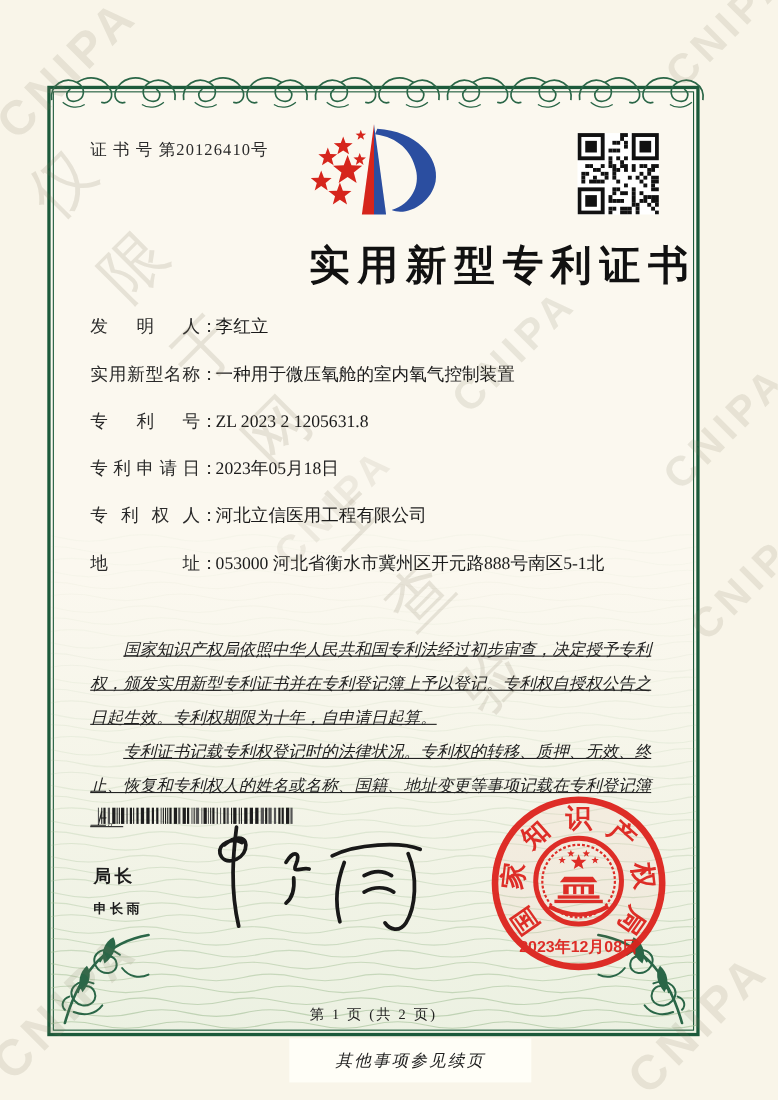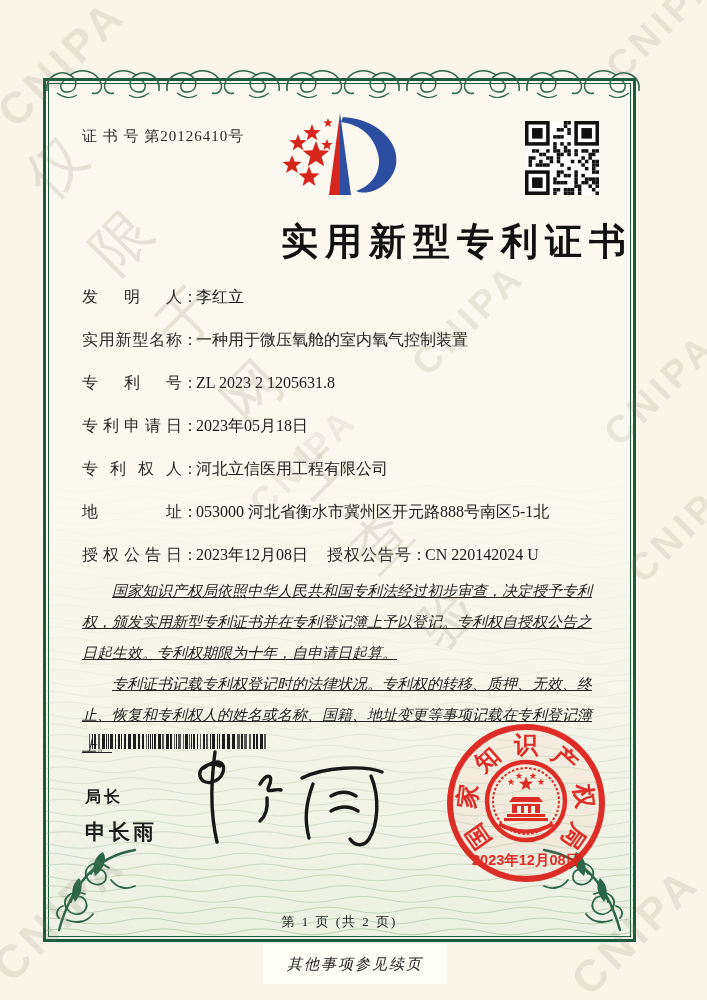--- a/index.html
+++ b/index.html
@@ -45,28 +45,28 @@
   .pair2{position:absolute;left:245px;top:0;}
   .pair2 .flabel{width:84px;}
   
   #paras{position:absolute;left:36px;top:495px;width:524px;font-size:15px;
     line-height:31px;font-style:italic;color:#222;text-decoration:underline;}
   #paras p{margin:0;text-indent:2em;}
   
   #barcode{position:absolute;left:42px;top:653px;width:182px;height:15px;}
   #sig-title{position:absolute;left:39px;top:706px;font-size:16px;font-weight:700;
     letter-spacing:3px;font-family:Liberation Serif, serif;color:#1c1c1c;}
-  #sig-name{position:absolute;left:39px;top:737px;font-size:21px;font-weight:700;
+  #sig-name{position:absolute;left:39px;top:737px;font-size:12px;font-weight:700;
     letter-spacing:3px;font-family:"Liberation Sans","DejaVu Sans",sans-serif;color:#1c1c1c;}
   #signature{position:absolute;left:128px;top:665px;width:230px;height:105px;}
   #seal{position:absolute;left:394px;top:636px;width:172px;height:172px;z-index:5;opacity:.95;}
   #footer-page{position:absolute;left:0;top:832px;width:100%;text-align:center;
     font-size:13px;letter-spacing:2px;color:#222;}
   
-  #note-box{position:absolute;left:263px;top:944px;width:184px;height:40px;
+  #note-box{position:absolute;left:263px;top:944px;width:220px;height:40px;
     background:#fffef7;display:flex;align-items:center;justify-content:center;
     font-size:15px;font-style:italic;letter-spacing:2px;color:#222;z-index:3;}
 </style>
 </head>
 <body>
 
 <div id="watermarks">
     <div class="wm-cnipa" style="left: -18px; top: 38px; font-size: 44px;">CNIPA</div>
     <div class="wm-cnipa" style="left: 592px; top: 2px; font-size: 38px;">CNIPA</div>
     <div class="wm-cnipa" style="left: 398px; top: 298px; font-size: 38px;">CNIPA</div>
@@ -356,21 +356,20 @@
 
   <div id="title">实用新型专利证书</div>
 
   <div id="fields">
       <div class="row"><span class="flabel">发明人</span><span class="fcolon">：</span><span class="fvalue">李红立</span></div>
       <div class="row"><span class="flabel">实用新型名称</span><span class="fcolon">：</span><span class="fvalue">一种用于微压氧舱的室内氧气控制装置</span></div>
       <div class="row"><span class="flabel">专利号</span><span class="fcolon">：</span><span class="fvalue">ZL 2023 2 1205631.8</span></div>
       <div class="row"><span class="flabel">专利申请日</span><span class="fcolon">：</span><span class="fvalue">2023年05月18日</span></div>
       <div class="row"><span class="flabel">专利权人</span><span class="fcolon">：</span><span class="fvalue">河北立信医用工程有限公司</span></div>
       <div class="row"><span class="flabel">地址</span><span class="fcolon">：</span><span class="fvalue">053000 河北省衡水市冀州区开元路888号南区5-1北</span></div>
-      <div class="row"><span class="flabel">授权公告日</span><span class="fcolon">：</span><span class="fvalue">2023年12月08日</span><span class="pair2"><span class="flabel">授权公告号</span><span class="fcolon">：</span><span class="fvalue">CN 220142024 U</span></span></div>
     </div>
 
   <div id="paras">
       <p>国家知识产权局依照中华人民共和国专利法经过初步审查，决定授予专利权，颁发实用新型专利证书并在专利登记簿上予以登记。专利权自授权公告之日起生效。专利权期限为十年，自申请日起算。</p>
       <p>专利证书记载专利权登记时的法律状况。专利权的转移、质押、无效、终止、恢复和专利权人的姓名或名称、国籍、地址变更等事项记载在专利登记簿上。</p>
     </div>
 
   <svg id="barcode" viewBox="0 0 182 15" preserveAspectRatio="none">
       <rect x="1" y="0" width="1" height="15" fill="#555"></rect>
       <rect x="4" y="0" width="1" height="15" fill="#1d1d1d"></rect>

